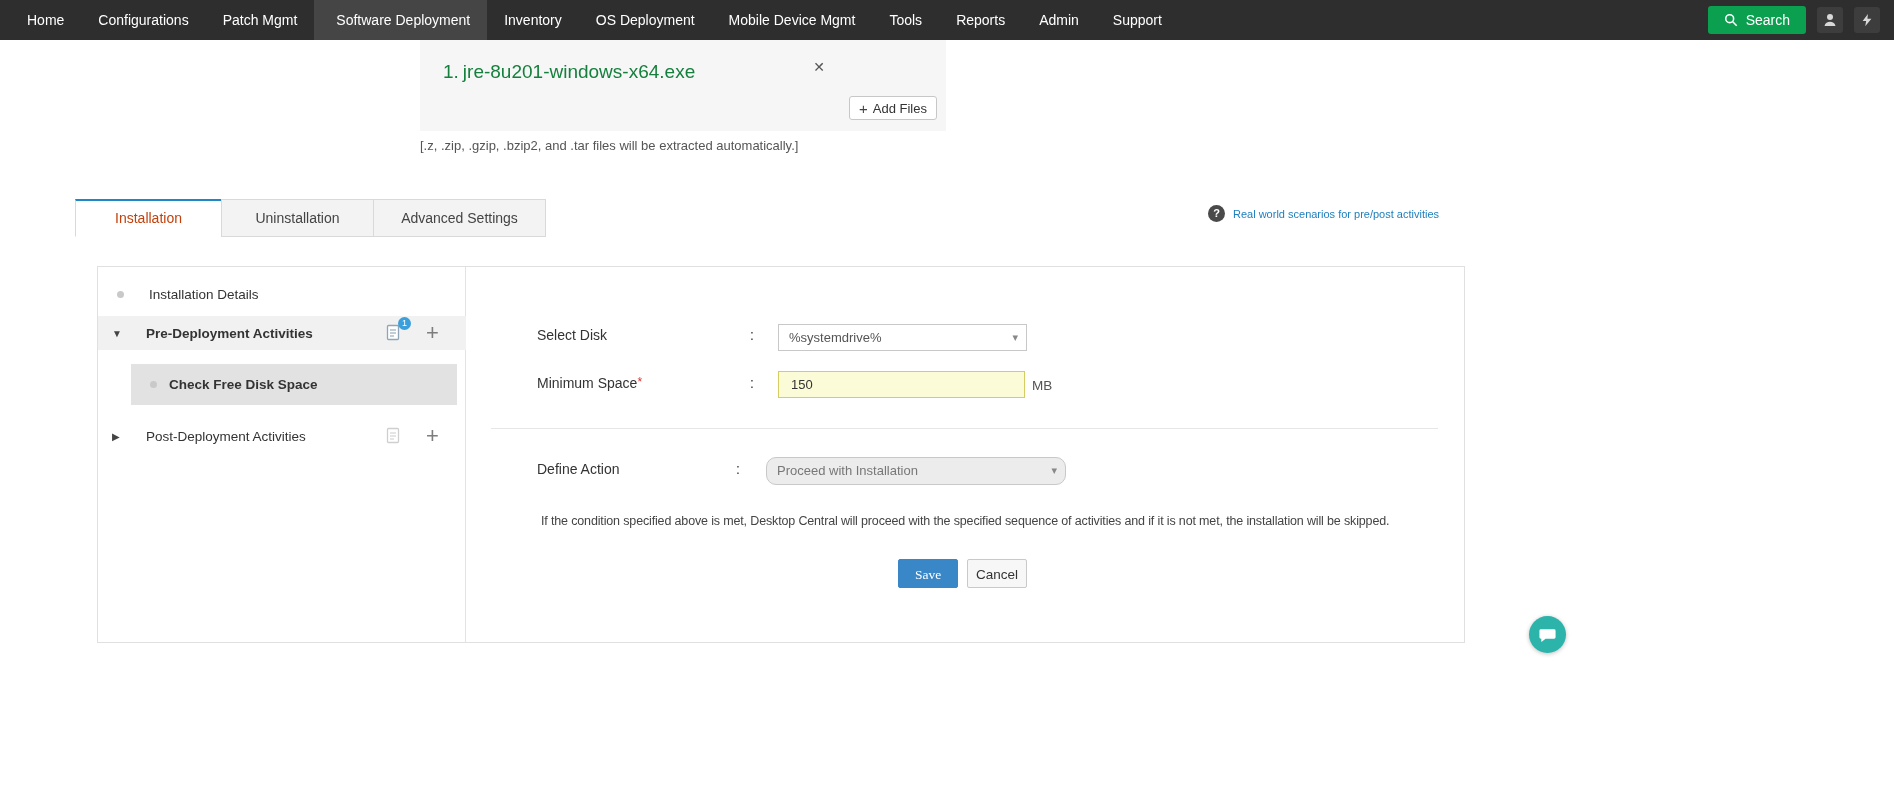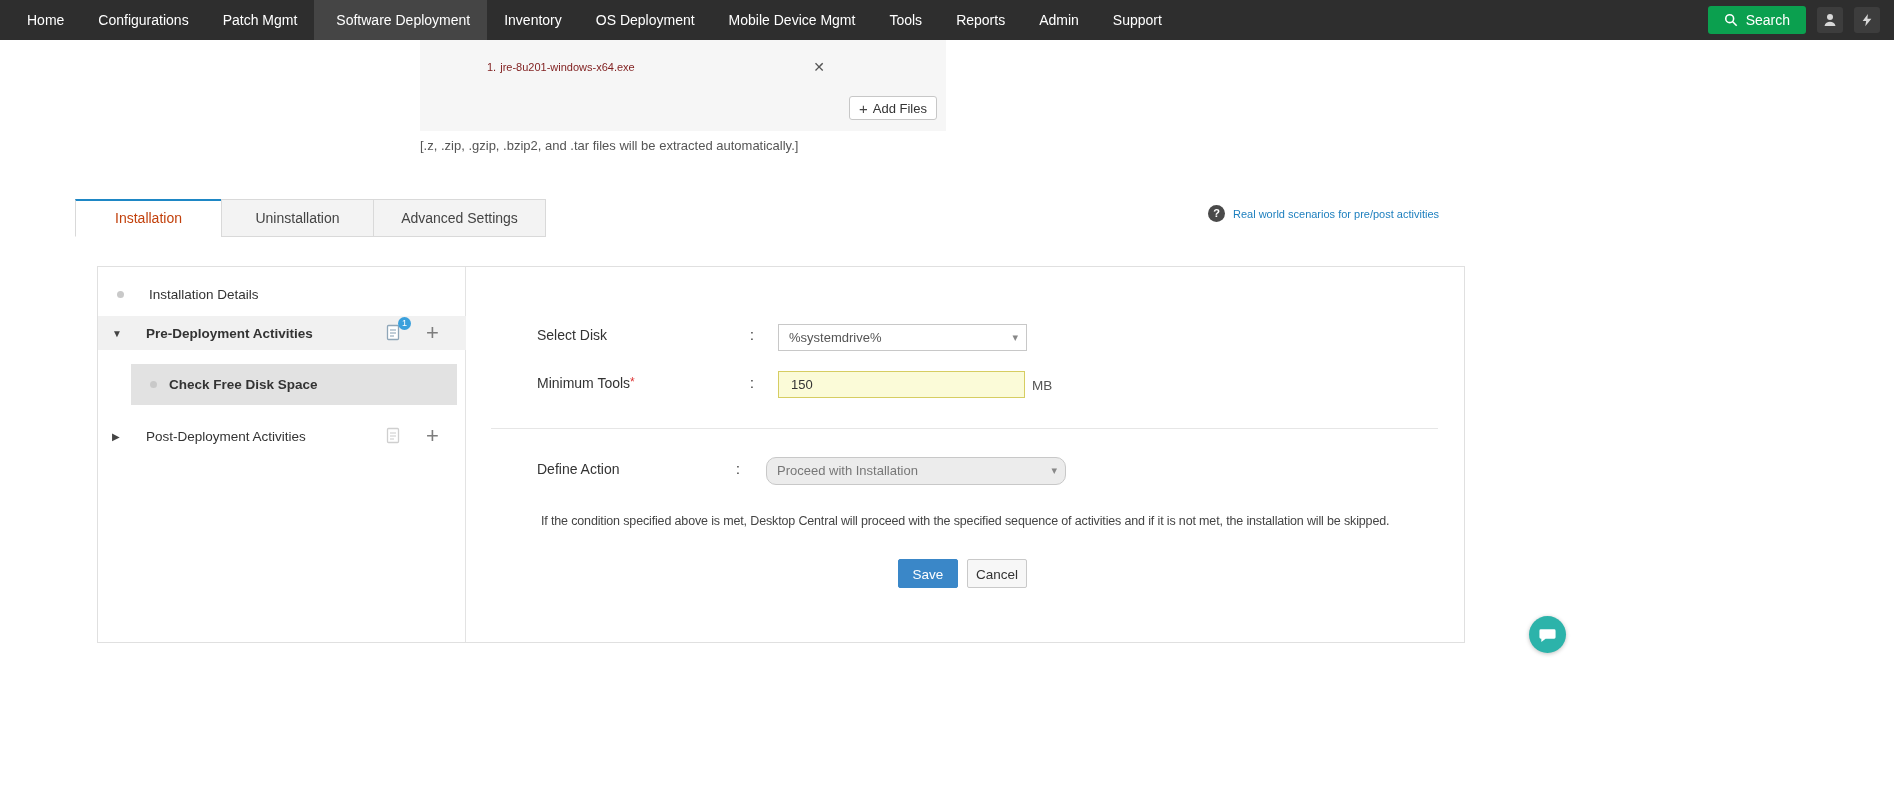--- a/index.html
+++ b/index.html
@@ -28,21 +28,21 @@
   .nav-icon-btn {
     width:26px; height:26px; background:#3d3d3d; border-radius:3px;
     display:flex; align-items:center; justify-content:center; cursor:pointer;
   }
 
   
   .filebox {
     position:absolute; left:420px; top:40px; width:526px; height:91px;
     background:#f6f6f6;
   }
-  .file-row { position:absolute; left:23px; top:21px; font-size:11px; color:#7f1d1d;margin-left:44px; }
+  .file-row { position:absolute; left:23px; top:21px; font-size:19px; color:#15803d; }
   .file-index { margin-right:4px; }
   .file-remove {
     position:absolute; left:390px; top:18px; width:18px; height:18px;
     font-size:14px; color:#555; cursor:pointer; text-align:center; line-height:18px;
   }
   .add-files-btn {
     position:absolute; left:429px; top:56px; height:24px;
     background:#fff; border:1px solid #c7c7c7; border-radius:3px;
     font-size:13px; color:#333; padding:0 9px;
     display:flex; align-items:center; gap:5px; cursor:pointer;
@@ -117,21 +117,21 @@
     padding-left:12px; font-family:"Liberation Sans", sans-serif; outline:none;
   }
   .unit-label { position:absolute; left:934px; top:111px; font-size:13.5px; color:#555; }
   .divider { position:absolute; left:393px; top:161px; width:947px; height:1px; background:#e6e6e6; }
   .condition-note {
     position:absolute; left:443px; top:247px; font-size:12.5px; letter-spacing:-0.15px;
     color:#444; white-space:nowrap;
   }
   .btn { position:absolute; top:292px; height:29px; width:60px; font-size:13.5px;
     border-radius:2px; cursor:pointer; text-align:center; line-height:29px; }
-  .btn-save { left:800px; background:#3a87c8; color:#fff; border:1px solid #3a87c8; }
+  .btn-save { left:800px; background:#3a87c8; color:#fff; border:1px solid #3a87c8;font-family:Liberation Serif, serif; }
   .btn-cancel { left:869px; background:#f7f7f7; color:#333; border:1px solid #c9c9c9; }
 
   
   .chat-fab {
     position:absolute; left:1529px; top:616px; width:37px; height:37px; border-radius:50%;
     background:#2cb3aa; display:flex; align-items:center; justify-content:center;
     cursor:pointer; box-shadow:0 1px 4px rgba(0,0,0,.25);
   }
 </style>
 </head>
@@ -245,21 +245,21 @@
     </div>
 
     <div class="form-label" style="left:439px; top:60px;">Select Disk</div>
     <div class="colon" style="left:652px; top:60px;">:</div>
     <div class="selectbox" style="left:680px; top:57px; width:249px;">
       <span>%systemdrive%</span>
       <span class="caret">▾</span>
     </div>
 
     <div class="form-label" style="left:439px; top:108px;">
-      <span>Minimum Tools</span><sup class="req">*</sup>
+      <span>Minimum Space</span><sup class="req">*</sup>
     </div>
     <div class="colon" style="left:652px; top:108px;">:</div>
     <input class="space-input" type="text" value="150" style="">
     <div class="unit-label">MB</div>
 
     <div class="divider"></div>
 
     <div class="form-label" style="left:439px; top:194px;">Define Action</div>
     <div class="colon" style="left:638px; top:194px;">:</div>
     <div class="selectbox disabled" style="left:668px; top:190px; width:300px; height:28px; line-height:26px;border-radius:10px;">

